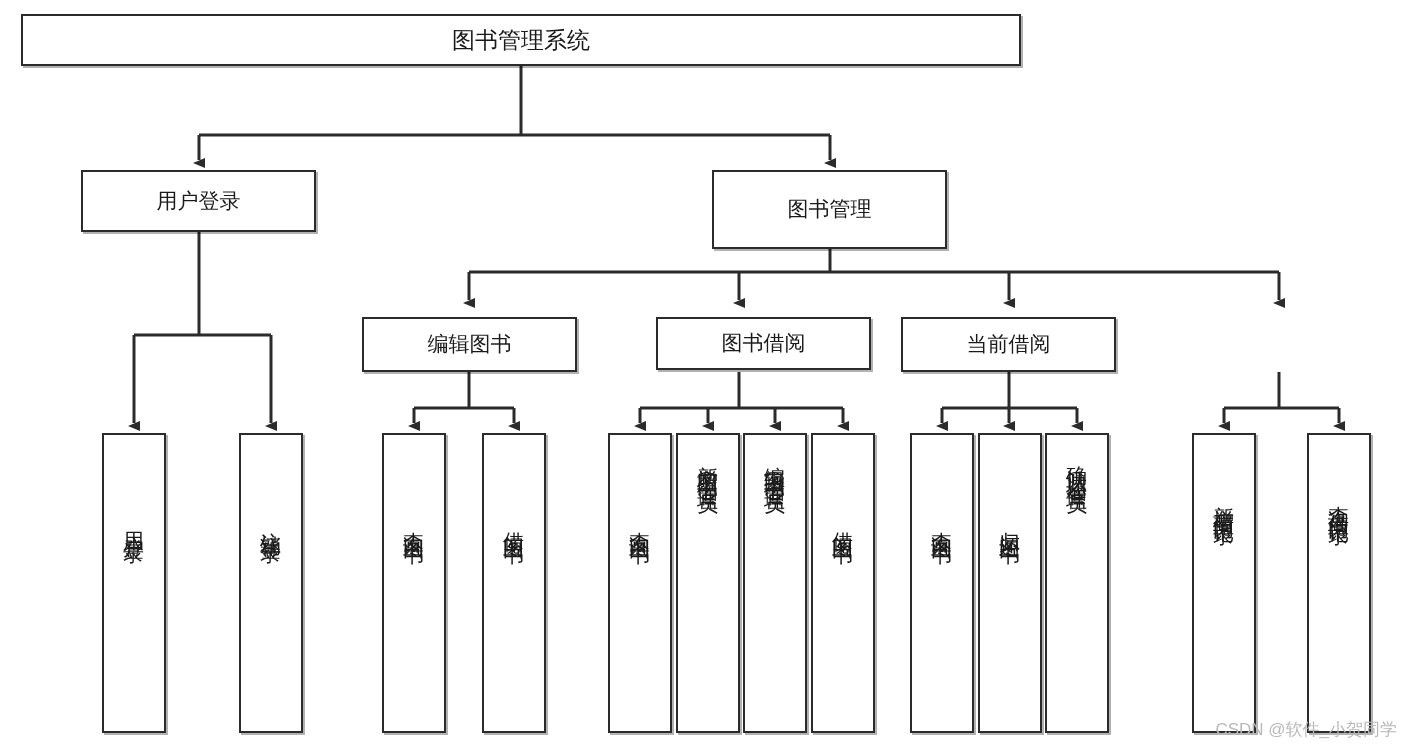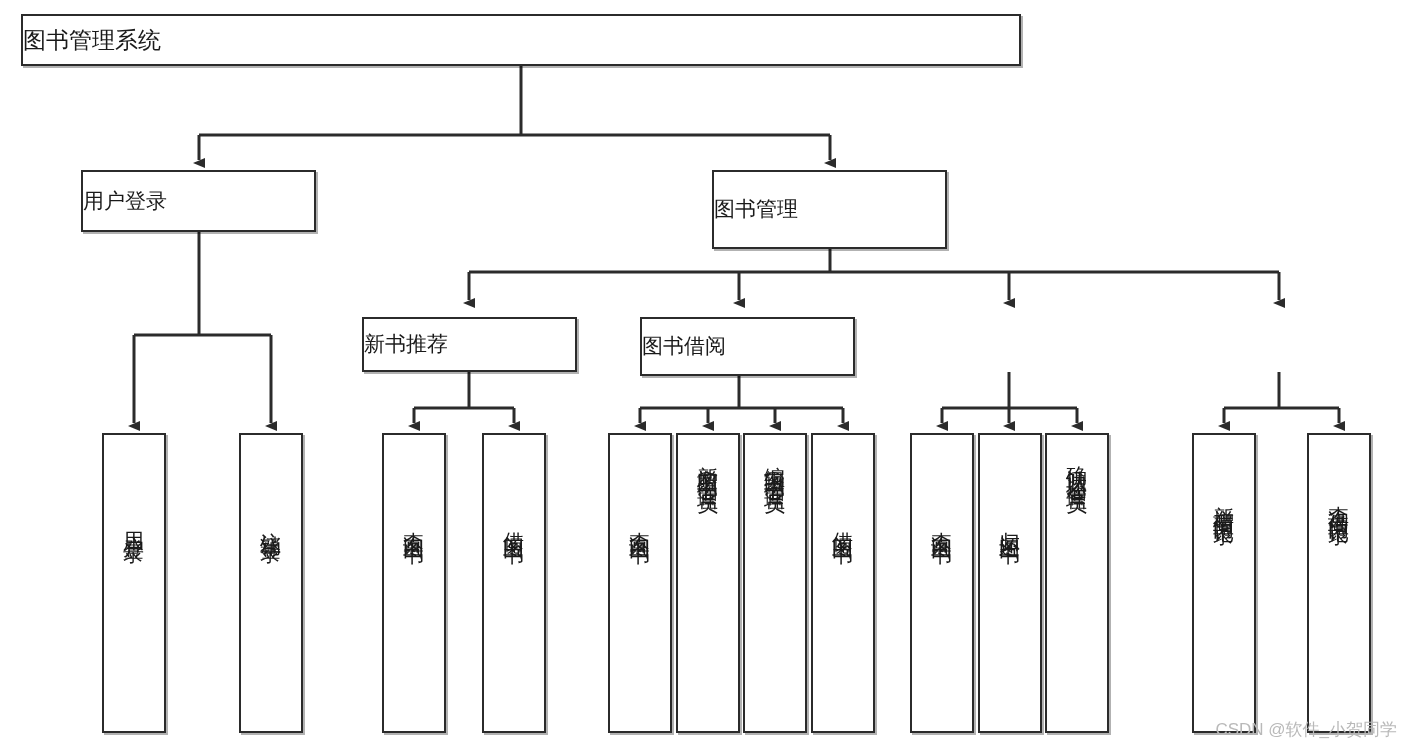--- a/index.html
+++ b/index.html
@@ -8,20 +8,21 @@
   svg.edges{position:absolute;left:0;top:0;width:1405px;height:747px;}
 
   .node{
     position:absolute;
     box-sizing:border-box;
     background:#ffffff;
     border:2px solid #2b2b2b;
     box-shadow:2px 2px 0 rgba(0,0,0,0.30);
     display:flex;
     align-items:center;
+    justify-content:center;
   }
   .node .label{
     color:#1a1a1a;
     text-align:center;
     line-height:1.15;
     white-space:nowrap;
   }
   .node.root .label{font-size:23px;}
   .node.lvl2 .label{font-size:21px;}
   .node.lvl3 .label{font-size:21px;}
@@ -113,24 +114,27 @@
   </div>
 
   <div class="node lvl2" style="left:81px;top:170px;width:235px;height:62px;">
     <span class="label">用户登录</span>
   </div>
   <div class="node lvl2" style="left:712px;top:170px;width:235px;height:79px;">
     <span class="label">图书管理</span>
   </div>
 
   <div class="node lvl3" style="left:362px;top:317px;width:215px;height:55px;">
-    <span class="label">新书推荐</span>
+    <span class="label">编辑图书</span>
   </div>
-  <div class="node lvl3" style="left:640px;top:317px;width:215px;height:59px;">
+  <div class="node lvl3" style="left:656px;top:317px;width:215px;height:53px;">
     <span class="label">图书借阅</span>
+  </div>
+  <div class="node lvl3" style="left:901px;top:317px;width:215px;height:55px;">
+    <span class="label">当前借阅</span>
   </div>
 
   <div class="node leaf mid" style="left:102px;top:433px;width:64px;height:300px;">
     <span class="label">用户登录</span>
   </div>
   <div class="node leaf mid" style="left:239px;top:433px;width:64px;height:300px;">
     <span class="label">注销登录</span>
   </div>
 
   <div class="node leaf mid" style="left:382px;top:433px;width:64px;height:300px;">

